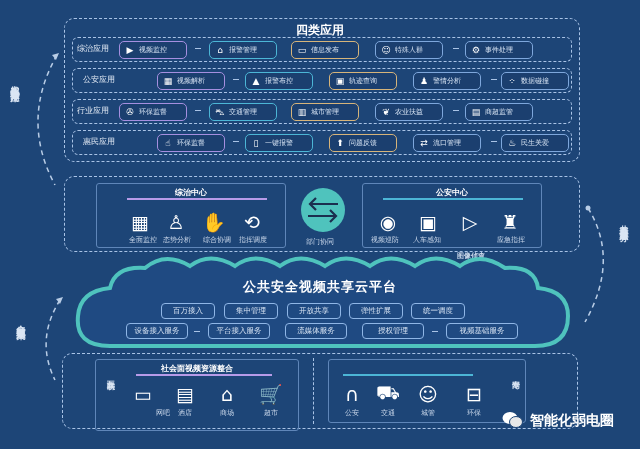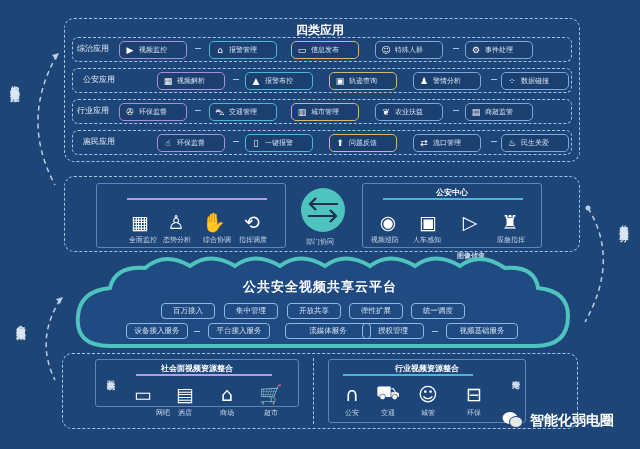--- a/index.html
+++ b/index.html
@@ -204,20 +204,21 @@
   <div class="sep" style="left:418px;"></div>
   <div class="app-btn blue" style="left:428px;">
       <span class="app-ico">♨</span>
       <span>民生关爱</span>
     </div>
 </div>
 
 <div class="dash-box" style="left:64px; top:176px; width:516px; height:76px;"></div>
 
 <div class="center-box" style="left:96px; top:183px; width:190px; height:65px;">
+  <div class="center-title">综治中心</div>
   <div class="center-line" style="left:30px; width:140px; top:14px; background:#b79be8;"></div>
   <div class="big-icon" style="left:30px; top:26px;">▦</div>
   <div class="big-icon" style="left:66px; top:26px;">♙</div>
   <div class="big-icon" style="left:104px; top:26px;">✋</div>
   <div class="big-icon" style="left:142px; top:26px;">⟲</div>
   <div class="icon-label" style="left:32px; top:51px;">全面监控</div>
   <div class="icon-label" style="left:66px; top:51px;">态势分析</div>
   <div class="icon-label" style="left:106px; top:51px;">综合协调</div>
   <div class="icon-label" style="left:142px; top:51px;">指挥调度</div>
 </div>
@@ -254,44 +255,43 @@
 
 <div class="cloud-btn" style="left:161px; top:303px; width:54px;">百万接入</div>
 <div class="cloud-btn" style="left:224px; top:303px; width:54px;font-family:Liberation Mono, monospace;">集中管理</div>
 <div class="cloud-btn" style="left:287px; top:303px; width:54px;">开放共享</div>
 <div class="cloud-btn" style="left:349px; top:303px; width:54px;">弹性扩展</div>
 <div class="cloud-btn" style="left:411px; top:303px; width:54px;">统一调度</div>
 
 <div class="cloud-btn" style="left:126px; top:323px; width:62px;">设备接入服务</div>
 <div class="sep" style="left:194px; top:331px;"></div>
 <div class="cloud-btn" style="left:208px; top:323px; width:62px;">平台接入服务</div>
-<div class="cloud-btn" style="left:285px; top:323px; width:86px;">流媒体服务</div>
+<div class="cloud-btn" style="left:285px; top:323px; width:62px;">流媒体服务</div>
 <div class="cloud-btn" style="left:362px; top:323px; width:62px;">授权管理</div>
 <div class="sep" style="left:432px; top:331px;"></div>
 <div class="cloud-btn" style="left:446px; top:323px; width:72px;">视频基础服务</div>
 
 <div class="dash-box" style="left:62px; top:353px; width:516px; height:76px;"></div>
 <div class="abs" style="left:313px; top:358px; width:0; height:66px; border-left:1.5px dashed #a9c3e6;"></div>
 
-<div class="center-box" style="left:95px; top:359px; width:204px; height:48px;">
+<div class="center-box" style="left:95px; top:359px; width:204px; height:72px;">
   <div class="center-title">社会面视频资源整合</div>
   <div class="center-line" style="left:40px; width:136px; top:14px; background:#b79be8;"></div>
   <div class="vtext" style="left:8px; top:14px; font-size:8px;">互联网</div>
   <div class="big-icon" style="left:34px; top:22px;">▭</div>
   <div class="big-icon" style="left:76px; top:22px;">▤</div>
   <div class="big-icon" style="left:118px; top:22px;">⌂</div>
   <div class="big-icon" style="left:162px; top:22px;">🛒</div>
   <div class="icon-label" style="left:40px; top:48px;padding-left:20px;">网吧</div>
   <div class="icon-label" style="left:82px; top:48px;">酒店</div>
   <div class="icon-label" style="left:124px; top:48px;">商场</div>
   <div class="icon-label" style="left:168px; top:48px;">超市</div>
 </div>
 
 <div class="center-box" style="left:328px; top:359px; width:198px; height:64px;">
-  <div class="center-title">行业视频资源整合</div>
   <div class="center-line" style="left:14px; width:130px; top:14px; background:#4cb6d6;"></div>
   <div class="big-icon" style="left:10px; top:22px;">∩</div>
   <div class="big-icon" style="left:46px; top:22px;">⛟</div>
   <div class="big-icon" style="left:86px; top:22px;">☺</div>
   <div class="big-icon" style="left:132px; top:22px;">⊟</div>
   <div class="icon-label" style="left:16px; top:48px;">公安</div>
   <div class="icon-label" style="left:52px; top:48px;">交通</div>
   <div class="icon-label" style="left:92px; top:48px;">城管</div>
   <div class="icon-label" style="left:138px; top:48px;">环保</div>
   <div class="vtext" style="left:180px; top:14px; font-size:8px;">专网</div>

